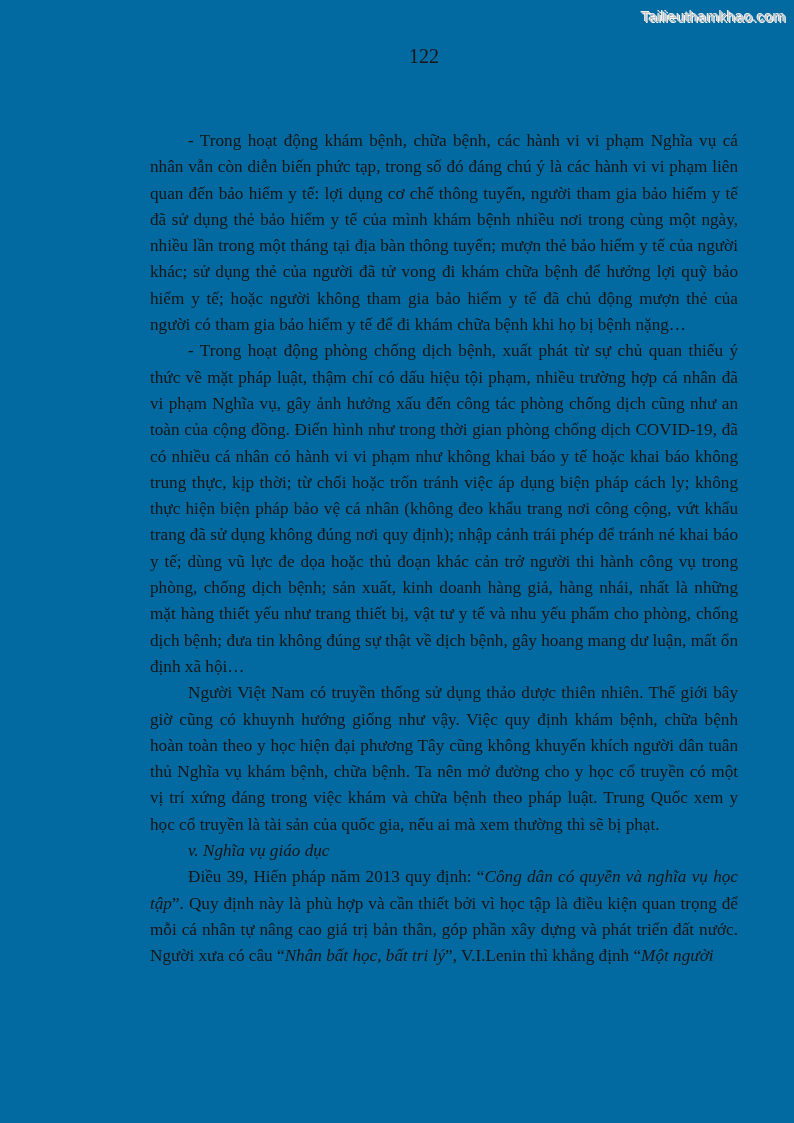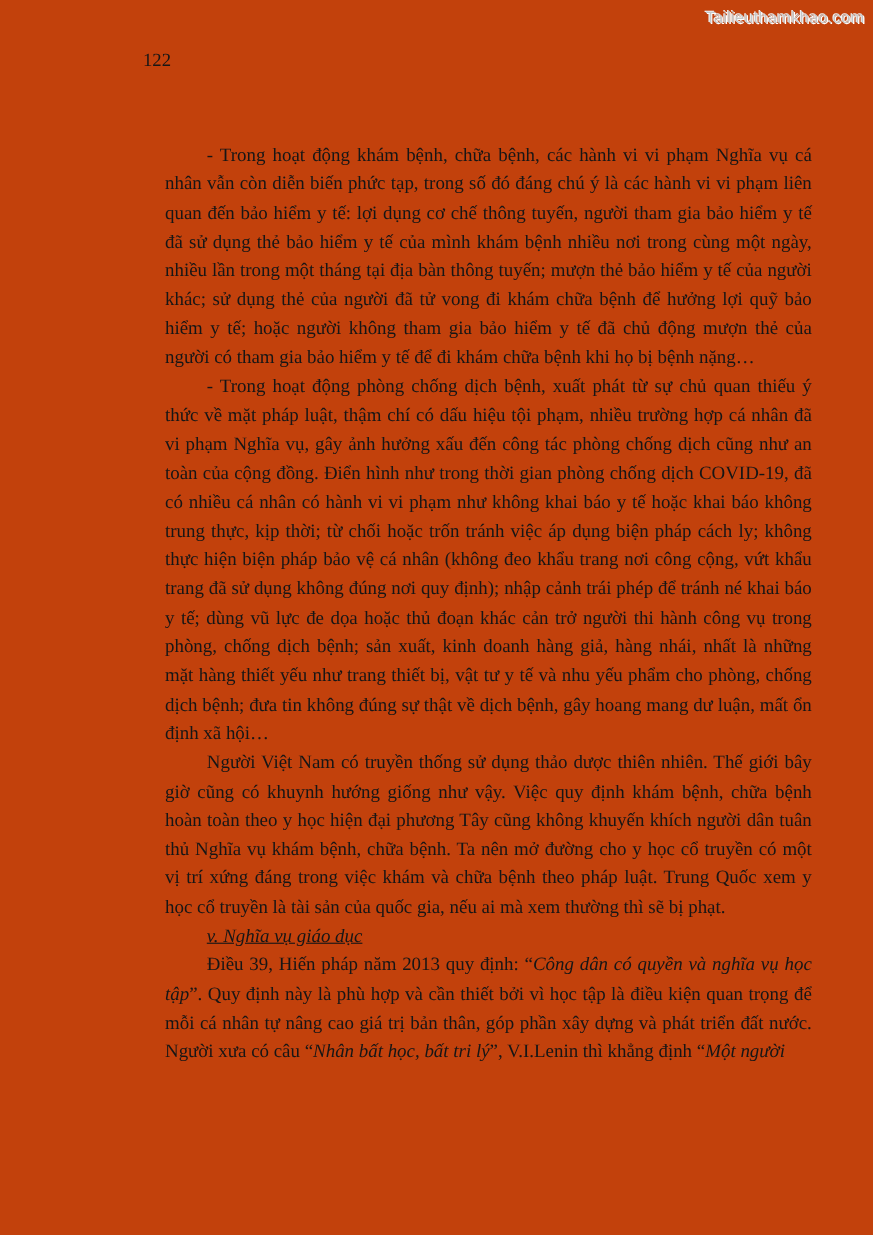--- a/index.html
+++ b/index.html
@@ -4,41 +4,42 @@
 <style>
   html, body {
     margin: 0;
     padding: 0;
     background: #ffffff;
   }
   .page {
     position: relative;
     width: 794px;
     height: 1123px;
-    background: #c2410c;
+    background: #0369a1;
     font-family: "Liberation Serif", "DejaVu Serif", serif;
     color: #161616;
     overflow: hidden;
   }
   .watermark {
     position: absolute;
     top: 8px;
     right: 8px;
     font-family: "Liberation Sans", "DejaVu Sans", sans-serif;
     font-size: 15px;
     color: #c6c6c6;
     text-shadow: 1px 1px 0 #ffffff, -1px -1px 0 #efefef;
     letter-spacing: 0.2px;
   }
   .page-number {
     position: absolute;
     top: 45px;
     left: 130px;
     width: 588px;
-    font-size: 17px;
+    text-align: center;
+    font-size: 20px;
   }
   .body-text {
     position: absolute;
     left: 130px;
     top: 128px;
     width: 588px;
     font-size: 17.2px;
     line-height: 26.3px;
     text-align: justify;
     margin-left: 20px;
@@ -47,21 +48,20 @@
     margin: 0;
     text-indent: 38px;
   }
   .section-heading {
     margin: 0;
     text-indent: 38px;
     font-size: 17.2px;
     line-height: 26.3px;
     font-weight: normal;
     font-style: italic;
-    text-decoration: underline;
     text-align: left;
   }
   .italic {
     font-style: italic;
   }
 </style>
 </head>
 <body>
 
 <div class="page">

